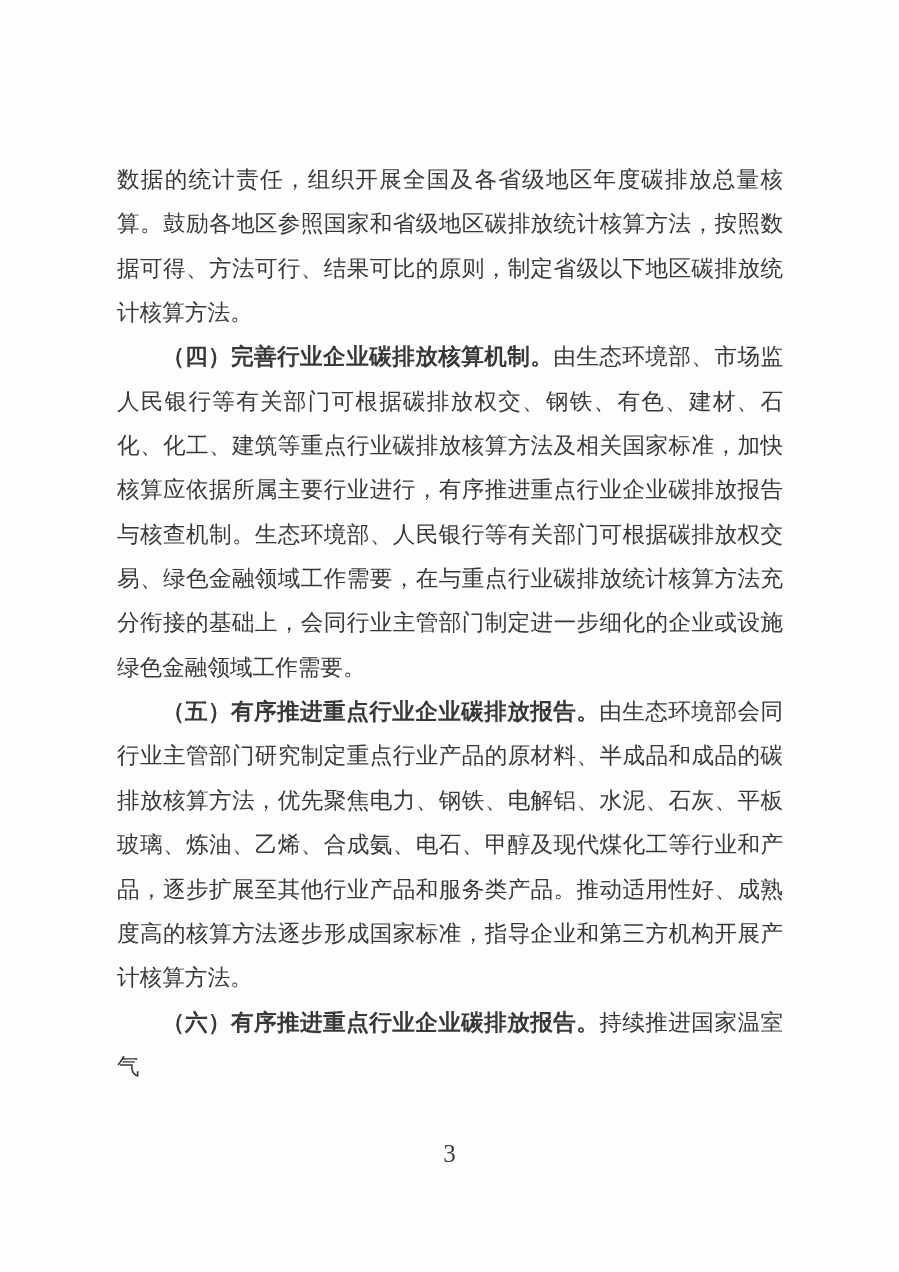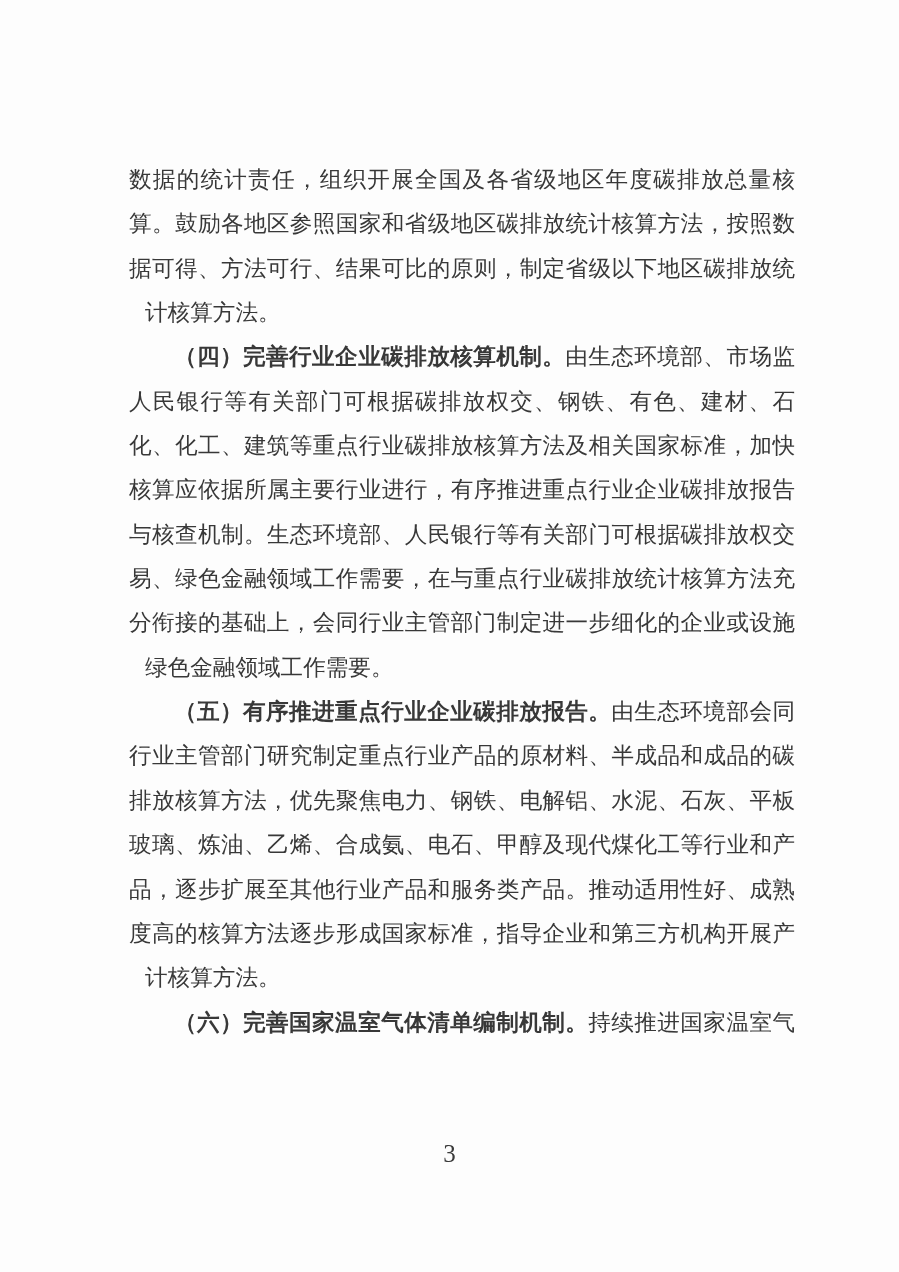--- a/index.html
+++ b/index.html
@@ -11,35 +11,34 @@
     position: relative;
     width: 899px;
     height: 1272px;
     background: #fdfdfd;
     font-family: "Liberation Serif", "DejaVu Serif", serif;
     color: #383838;
     overflow: hidden;
   }
   .doc-body {
     position: absolute;
-    left: 129px;
+    left: 117px;
     top: 158px;
     width: 666px;
     font-size: 22.6px;
     line-height: 44.35px;
   }
   .line {
     text-align: justify;
     text-align-last: justify;
     height: 44.35px;
     overflow: visible;
   }
   .line.last {
     text-align-last: left;
-    margin-left: 16px;
   }
   .line.indent {
     text-indent: 45px;
   }
   .seg { }
   .bold {
     font-weight: 700;
   }
   .page-num {
     position: absolute;
@@ -69,16 +68,16 @@
       <div class="line"><span class="seg">易、绿色金融领域工作需要，在与重点行业碳排放统计核算方法充</span></div>
       <div class="line"><span class="seg">分衔接的基础上，会同行业主管部门制定进一步细化的企业或设施</span></div>
       <div class="line last"><span class="seg">绿色金融领域工作需要。</span></div>
       <div class="line indent"><span class="seg bold">（五）有序推进重点行业企业碳排放报告。</span><span class="seg">由生态环境部会同</span></div>
       <div class="line"><span class="seg">行业主管部门研究制定重点行业产品的原材料、半成品和成品的碳</span></div>
       <div class="line"><span class="seg">排放核算方法，优先聚焦电力、钢铁、电解铝、水泥、石灰、平板</span></div>
       <div class="line"><span class="seg">玻璃、炼油、乙烯、合成氨、电石、甲醇及现代煤化工等行业和产</span></div>
       <div class="line"><span class="seg">品，逐步扩展至其他行业产品和服务类产品。推动适用性好、成熟</span></div>
       <div class="line"><span class="seg">度高的核算方法逐步形成国家标准，指导企业和第三方机构开展产</span></div>
       <div class="line last"><span class="seg">计核算方法。</span></div>
-      <div class="line indent"><span class="seg bold">（六）完善国家温室气体清单编制机制。</span><span class="seg">持续推进国家温室气</span></div>
+      <div class="line indent"><span class="seg bold">（六）有序推进重点行业企业碳排放报告。</span><span class="seg">持续推进国家温室气</span></div>
     </div>
   <div class="page-num">3</div>
 </div>
 
 </body></html>

